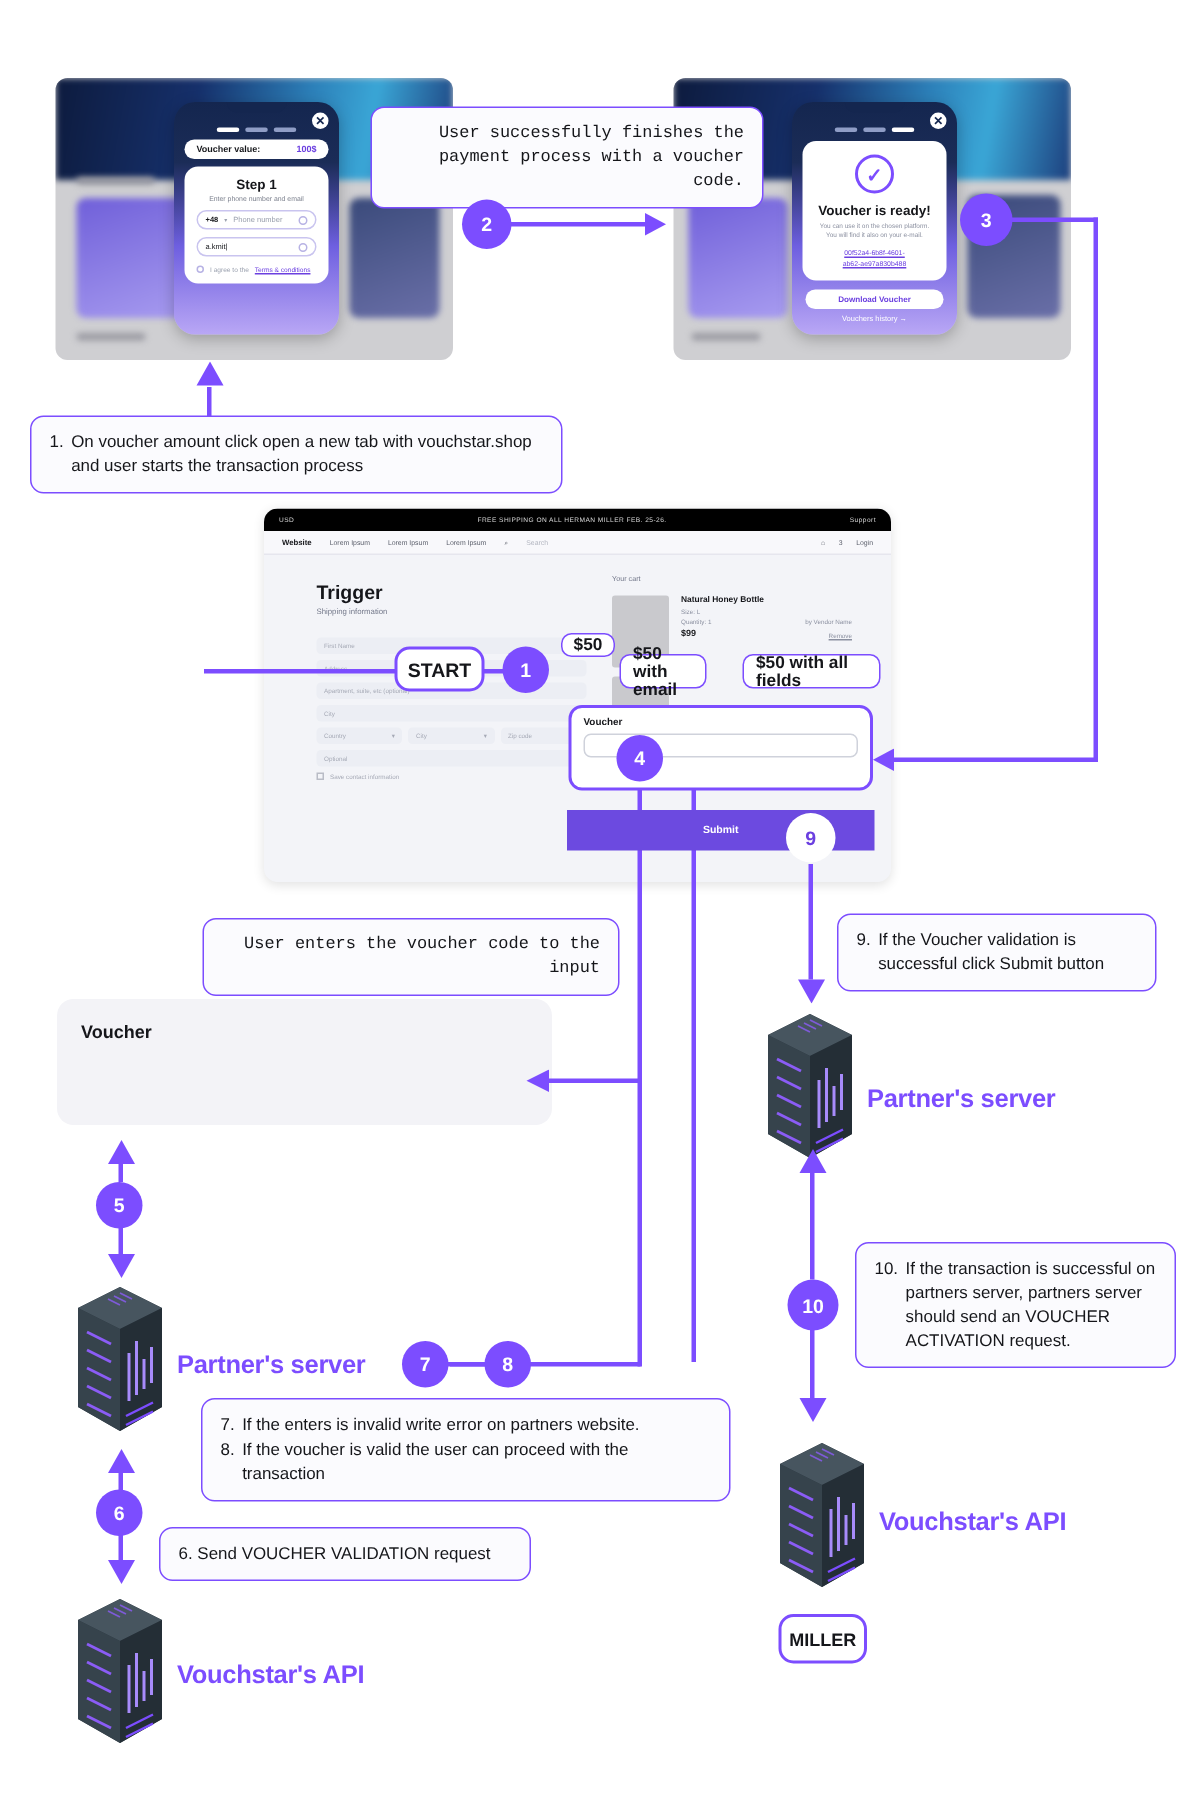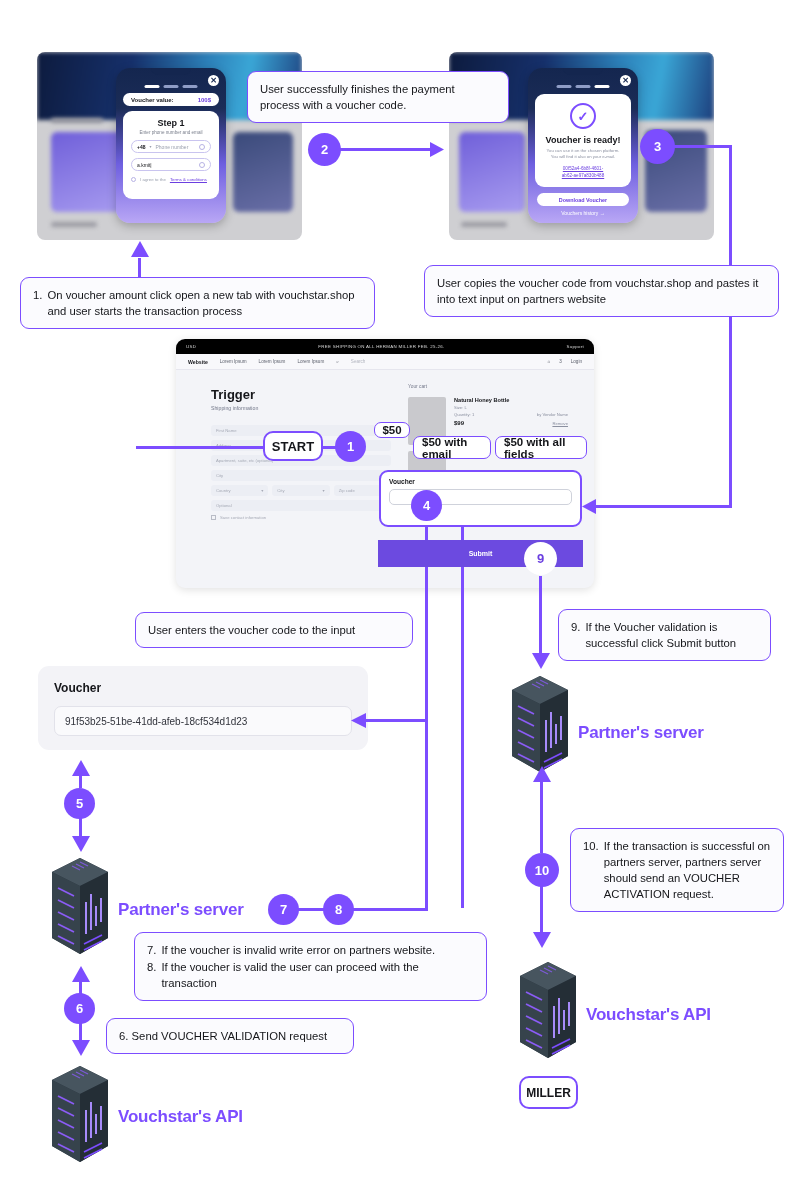--- a/index.html
+++ b/index.html
@@ -19,21 +19,21 @@
     position: absolute;
     background: #fbfbfe;
     border: 1.6px solid #7c4dff;
     border-radius: 9px;
     color: #15161a;
     font-size: 11.3px;
     line-height: 1.42;
     padding: 9px 12px;
     z-index: 40;
   }
-  .callout.center { text-align: left; }
+  .callout.center { text-align: right; font-family: Liberation Mono, monospace; }
   .hang { display: flex; gap: 5px; }
   .hang .n { flex: 0 0 auto; }
   .hang .t { flex: 1 1 auto; }
 
   
   .badge {
     position: absolute;
     border-radius: 50%;
     background: #7c4dff;
     color: #fff;
@@ -230,21 +230,21 @@
       <i class="on"></i>
       <i></i>
       <i></i>
     </div>
     <div class="card" style="left:7px; right:7px; top:25px; height:13px;">
       <div class="vv-row">
         <span>Voucher value:</span>
         <span class="amt">100$</span>
       </div>
     </div>
-    <div class="card" style="left:7px; right:7px; top:43px; height:88px;">
+    <div class="card" style="left:7px; right:7px; top:43px; height:78px;">
       <div class="step-t">Step 1</div>
       <div class="step-s">Enter phone number and email</div>
       <div class="fake-input">
         <span class="cc">+48</span>
         <span style="font-size:4px;">▾</span>
         <span>Phone number</span>
         <span class="rt"></span>
       </div>
       <div class="fake-input">
         <span style="color:#15161a;">a.kmit|</span>
@@ -307,23 +307,20 @@
       <span class="n">1.</span>
       <span class="t">On voucher amount click open a new tab with vouchstar.shop and user starts the transaction process</span>
     </div>
   </div>
 
   <div class="line lv" style="left:138px; top:258px; height:20px;"></div>
   <svg class="arrow" width="20" height="18" style="left:129.5px; top:241px;">
     <polygon points="10,0 19,16 1,16" fill="#7c4dff"></polygon>
   </svg>
 
-  <div class="callout center" style="left:424px; top:265px; width:355px;">
-    <span>User copies the voucher code from vouchstar.shop and pastes it into text input on partners website</span>
-  </div>
   <div class="badge" style="left:640px; top:129px; width:35px; height:35px;">
     <span>3</span>
   </div>
 
   <div class="line lh" style="left:672px; top:145px; width:60px;"></div>
   <div class="line lv" style="left:729px; top:145px; height:362px;"></div>
   <div class="line lh" style="left:596px; top:505px; width:136px;"></div>
   <svg class="arrow" width="16" height="16" style="left:580px; top:498.5px;">
     <polygon points="16,0 2,7.5 16,15" fill="#7c4dff"></polygon>
   </svg>
@@ -422,21 +419,21 @@
     <span>START</span>
   </div>
   <div class="line lh" style="left:320px; top:446px; width:24px;"></div>
   <div class="badge" style="left:335px; top:431px; width:31px; height:31px;">
     <span>1</span>
   </div>
 
   <div class="chip" style="left:374px; top:422px; width:36px; height:16px;">
     <span>$50</span>
   </div>
-  <div class="chip" style="left:413px; top:436px; width:78px; height:23px;">
+  <div class="chip" style="left:413px; top:436px; width:58px; height:23px;">
     <span>$50 with email</span>
   </div>
   <div class="chip" style="left:495px; top:436px; width:92px; height:23px;">
     <span>$50 with all fields</span>
   </div>
 
   <div class="badge" style="left:411px; top:490px; width:31px; height:31px;">
     <span>4</span>
   </div>
 
@@ -463,23 +460,20 @@
     </div>
   </div>
 
   <div class="line lv" style="left:539px; top:576px; height:77px;"></div>
   <svg class="arrow" width="20" height="18" style="left:530.5px; top:651px;">
     <polygon points="10,18 19,2 1,2" fill="#7c4dff"></polygon>
   </svg>
 
   <div class="vcard" style="left:38px; top:666px; width:330px; height:84px;">
     <div class="t">Voucher</div>
-    <div class="f">
-      <span>91f53b25-51be-41dd-afeb-18cf534d1d23</span>
-    </div>
   </div>
 
   <div class="line lh" style="left:364px; top:719px; width:64px;"></div>
   <svg class="arrow" width="18" height="16" style="left:348px; top:712.5px;">
     <polygon points="18,0 3,7.5 18,15" fill="#7c4dff"></polygon>
   </svg>
 
   <svg class="arrow" width="20" height="18" style="left:70.5px; top:760px;">
     <polygon points="10,0 19,16 1,16" fill="#7c4dff"></polygon>
   </svg>
@@ -529,21 +523,21 @@
     <span>7</span>
   </div>
   <div class="line lh" style="left:296px; top:908px; width:32px;"></div>
   <div class="badge" style="left:323px; top:894px; width:31px; height:31px;">
     <span>8</span>
   </div>
 
   <div class="callout" style="left:134px; top:932px; width:353px;">
     <div class="hang" style="margin-bottom:1px;">
       <span class="n">7.</span>
-      <span class="t">If the voucher is invalid write error on partners website.</span>
+      <span class="t">If the enters is invalid write error on partners website.</span>
     </div>
     <div class="hang">
       <span class="n">8.</span>
       <span class="t">If the voucher is valid the user can proceed with the transaction</span>
     </div>
   </div>
 
   <svg class="arrow" width="20" height="18" style="left:70.5px; top:966px;">
     <polygon points="10,0 19,16 1,16" fill="#7c4dff"></polygon>
   </svg>

